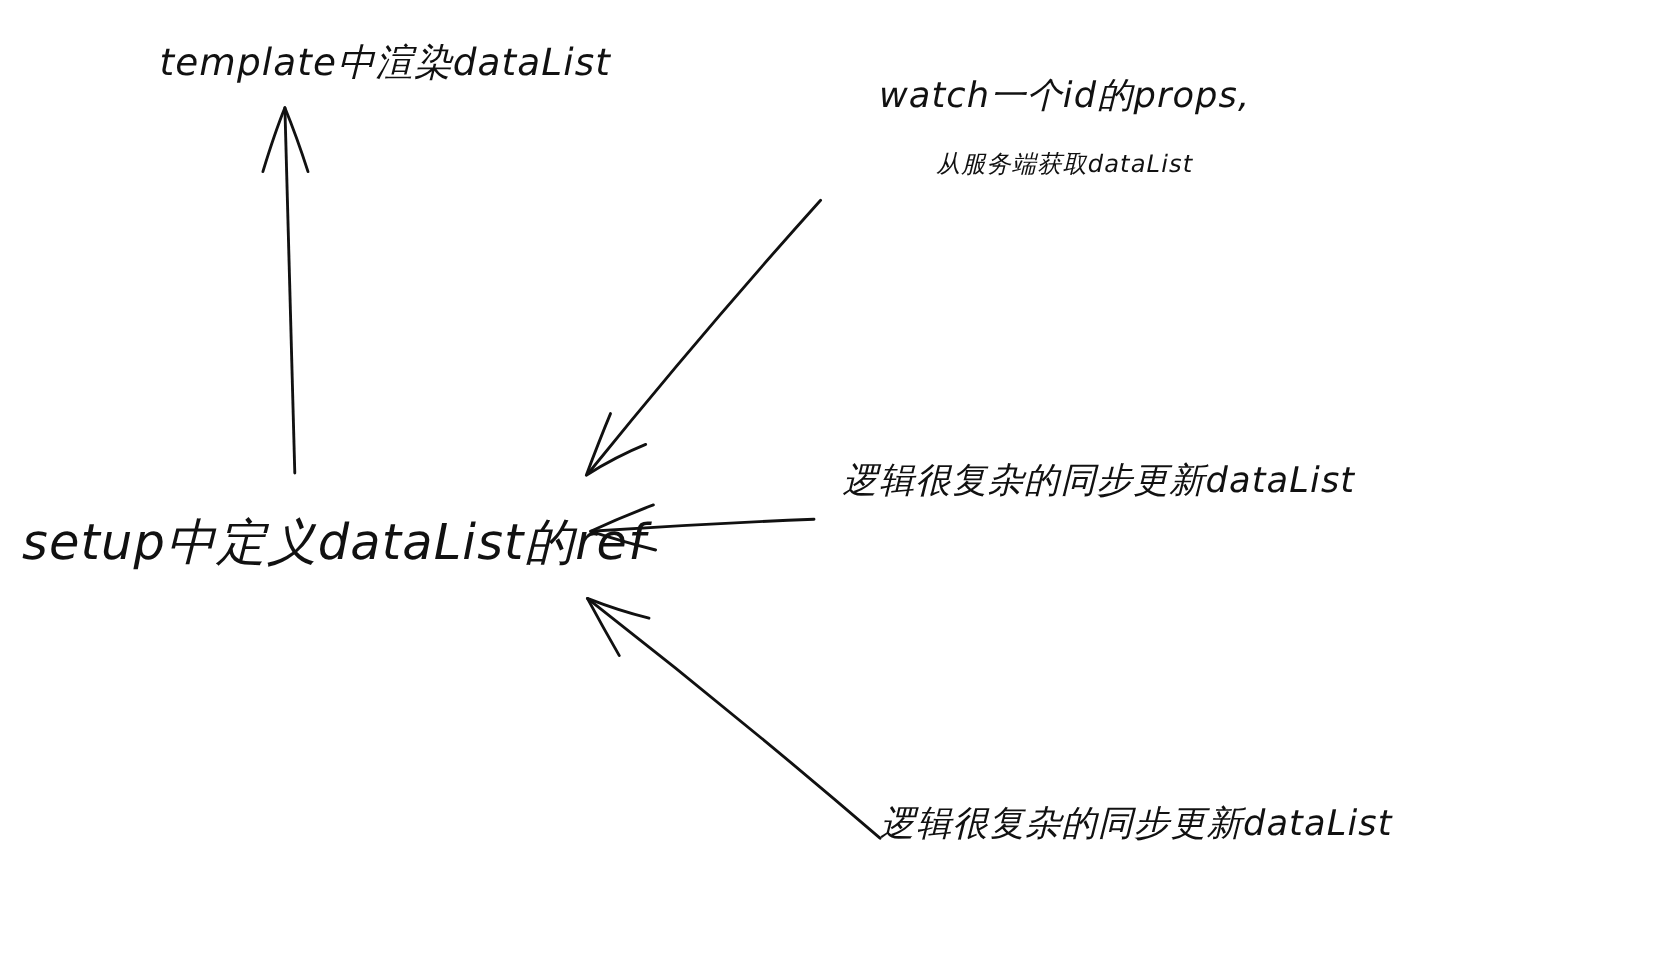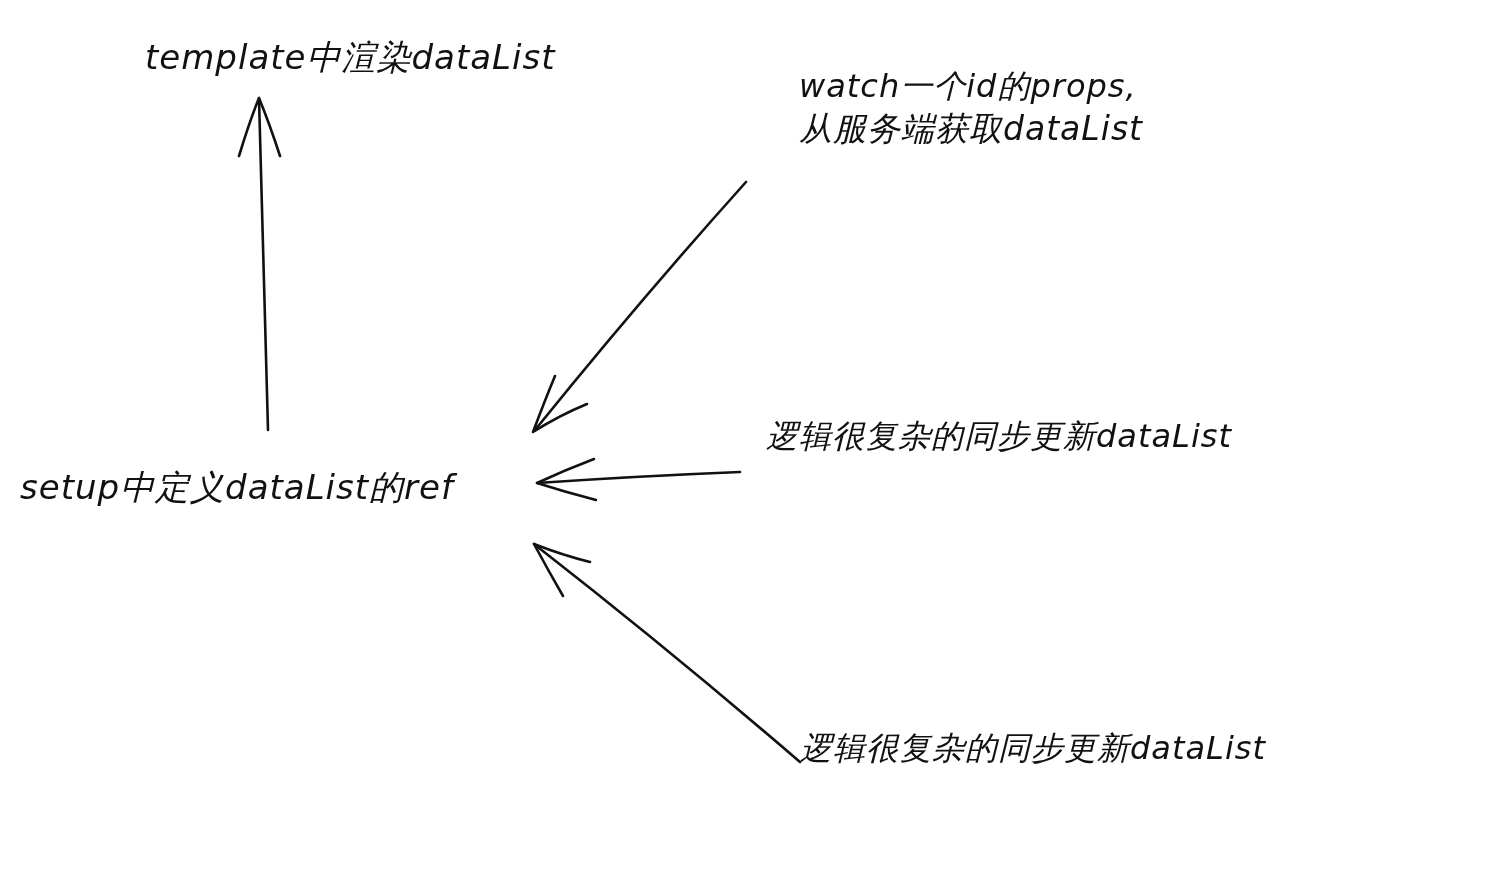--- a/index.html
+++ b/index.html
@@ -19,23 +19,23 @@
       position: absolute;
       font-family: "DejaVu Sans", sans-serif;
       font-style: italic;
       color: #111111;
       white-space: nowrap;
       line-height: 1;
       letter-spacing: 1px;
     }
     .label .line { display: block; }
     #lbl-template { left: 145px; top: 40px; font-size: 34px; }
-    #lbl-setup { left: 20px; top: 470px; font-size: 34px; }
+    #lbl-setup { left: 20px; top: 470px; font-size: 45px; }
     #lbl-watch-id { left: 799px; top: 70px; font-size: 32px; }
-    #lbl-watch-id .line + .line { margin-top: 10px; font-size: 33px; }
+    #lbl-watch-id .line + .line { margin-top: 37px; font-size: 22px; text-align: center; }
     #lbl-watch-disable { left: 766px; top: 420px; font-size: 32px; }
     #lbl-watch-disable .line + .line { margin-top: 26px; font-size: 36px; }
     #lbl-watch-type { left: 800px; top: 732px; font-size: 32px; }
     #lbl-watch-type .line + .line { margin-top: 24px; font-size: 38px; }
     svg#arrows {
       position: absolute;
       left: 0; top: 0;
       width: 1506px; height: 873px;
       pointer-events: none;
     }

